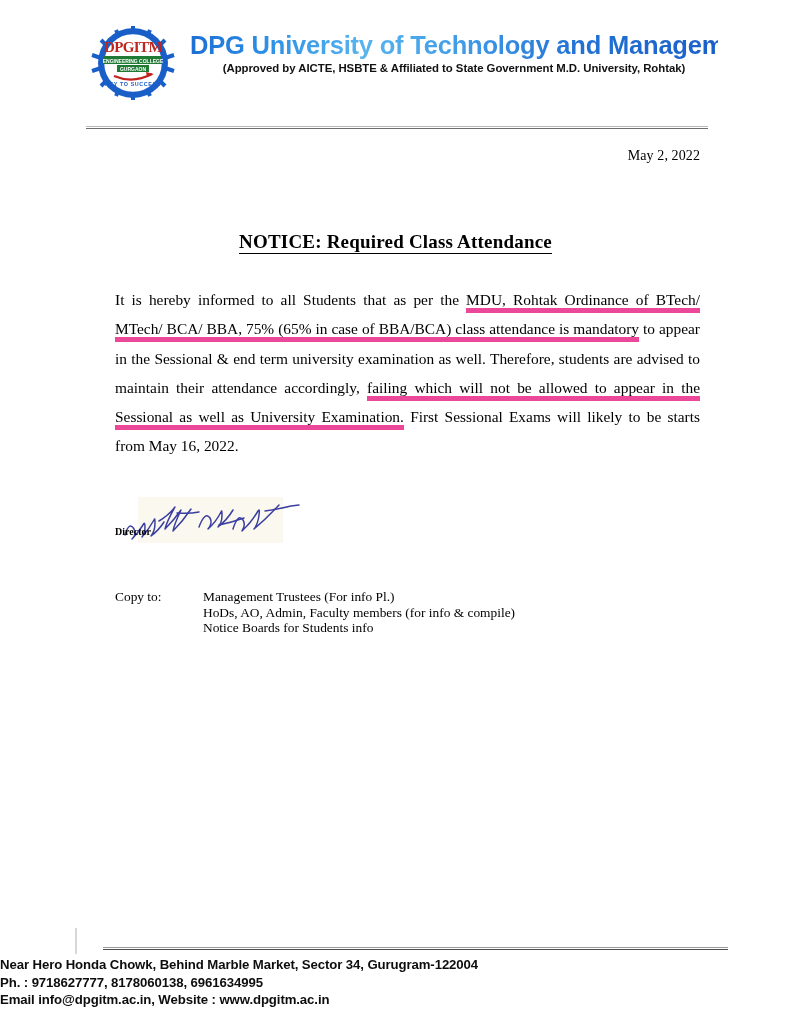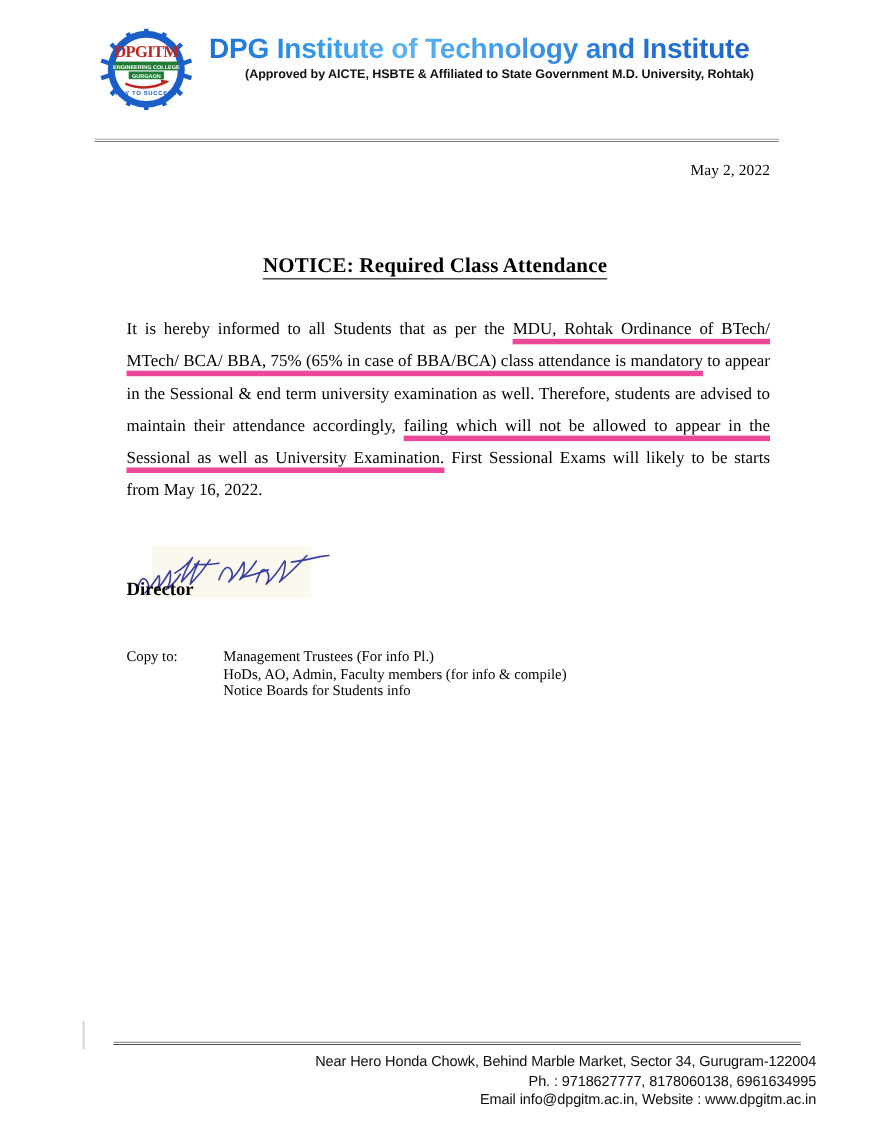--- a/index.html
+++ b/index.html
@@ -134,21 +134,21 @@
     position: absolute;
     left: 0;
     top: -2px;
     width: 200px;
     height: 48px;
   }
   .director {
     position: absolute;
     left: 0;
     top: 29px;
-    font-size: 17px;
+    font-size: 10px;
     font-weight: bold;
   }
 
   
   .copy-wrap {
     position: absolute;
     left: 115px;
     top: 589px;
     width: 560px;
     font-size: 13.4px;
@@ -183,23 +183,23 @@
     top: 947px;
     width: 625px;
     height: 3px;
     background: linear-gradient(180deg,#9a9a9a 0 1px,#ffffff 1px 2px,#4d4d4d 2px 3px);
   }
   .footer {
     position: absolute;
     left: 0;
     top: 956px;
     width: 742px;
-    text-align: right;
+    text-align: left;
     font-family: "Liberation Sans", sans-serif;
-    font-weight: normal;
+    font-weight: bold;
     font-size: 13.2px;
     line-height: 17.6px;
     color: #0d0d0d;
     letter-spacing: -0.1px;
   }
 </style>
 </head>
 <body>
 
 <div class="page">
@@ -237,21 +237,21 @@
           <rect x="33" y="39" width="32" height="7" fill="#1f7a34"></rect>
           <text x="49" y="44.5" text-anchor="middle" font-family="Liberation Sans, sans-serif" font-size="5" font-weight="bold" fill="#ffffff">GURGAON</text>
           <path d="M30 50 q19 8 38 -2" stroke="#c0241f" stroke-width="2.2" fill="none"></path>
           <path d="M62 46 l8 2 -7 3 z" fill="#c0241f"></path>
           <text x="49" y="60" text-anchor="middle" font-family="Liberation Sans, sans-serif" font-size="5.4" font-weight="bold" fill="#1a5fc8" letter-spacing="0.6">KEY TO SUCCESS</text>
         </g>
       </svg>
     </div>
 
     <div class="head-text">
-      <div class="inst-name">DPG Institute of Technology and Institute</div>
+      <div class="inst-name">DPG University of Technology and Management</div>
       <div class="inst-sub">(Approved by AICTE, HSBTE &amp; Affiliated to State Government M.D. University, Rohtak)</div>
     </div>
 
     <div class="head-rule"></div>
   </div>
 
   <div class="date">May 2, 2022</div>
 
   <div class="notice-title">
     <span>NOTICE: Required Class Attendance</span>

